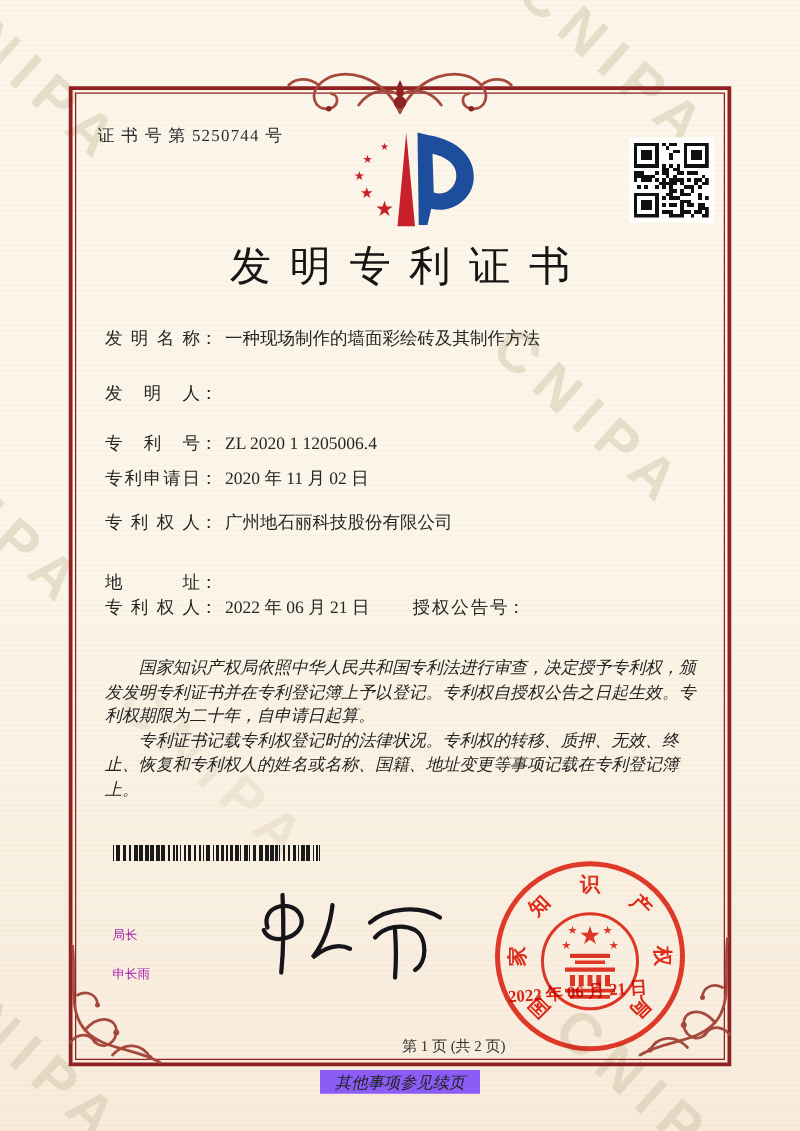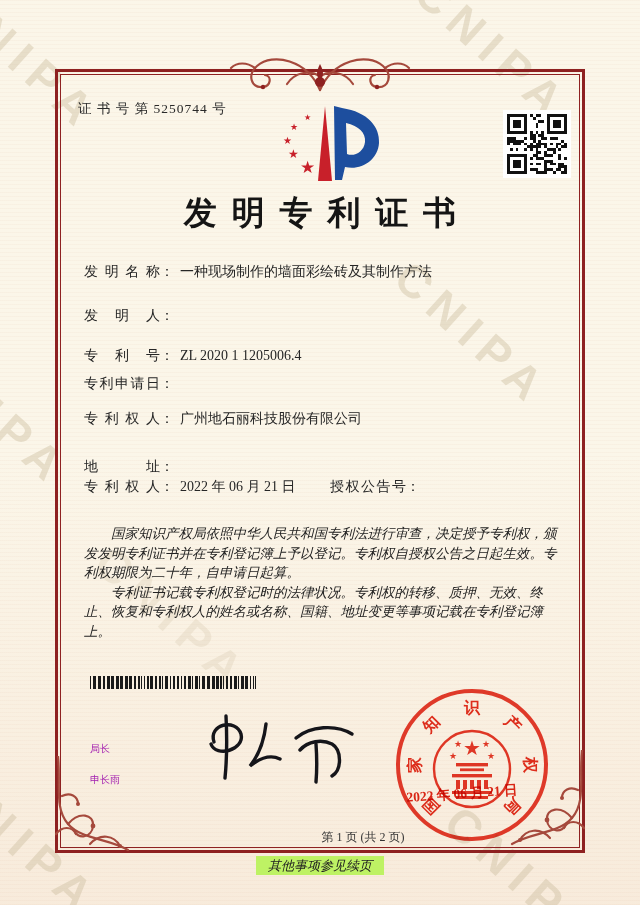--- a/index.html
+++ b/index.html
@@ -27,21 +27,21 @@
   .frame::after{content:"";position:absolute;inset:2px;border:1px solid #8e2121;}
   .crest{position:absolute;left:225px;top:46px;width:190px;height:54px;z-index:2;}
   .corner-fl{position:absolute;width:88px;height:100px;z-index:2;}
   .fl-bl{left:48px;top:756px;}
   .fl-br{left:504px;top:750px;transform:scaleX(-1);}
   .cert-no{position:absolute;left:78px;top:100px;z-index:2;font-size:13.5px;letter-spacing:1px;color:#2a2a2a;}
   .logo{position:absolute;left:262px;top:103px;width:132px;height:85px;z-index:2;}
   .qr-patch{position:absolute;left:503px;top:110px;width:68px;height:68px;background:#fff;z-index:2;display:flex;align-items:center;justify-content:center;}
   .title{
     position:absolute;left:55px;top:191px;width:530px;z-index:2;text-align:center;
-    font-size:33px;font-weight:700;color:#151515;letter-spacing:0.45em;text-indent:0.45em;
+    font-size:33px;font-weight:400;color:#151515;letter-spacing:0.45em;text-indent:0.45em;
   }
   .fields{position:absolute;left:84px;top:262px;width:478px;z-index:2;font-size:14px;line-height:20px;color:#262626;}
   .row{display:flex;}
   .mb1{margin-bottom:24px;} .mb2{margin-bottom:20px;} .mb3{margin-bottom:8px;}
   .mb4{margin-bottom:15px;} .mb5{margin-bottom:28px;} .mb6{margin-bottom:0;}
   .lab{flex:none;width:76px;text-align:justify;text-align-last:justify;}
   .colon{flex:none;}
   .val{flex:1;margin-left:6px;}
   .pair1{display:flex;width:246px;flex:none;}
   .pair2{display:flex;flex:1;}
@@ -61,21 +61,21 @@
     font-family:"Liberation Serif","DejaVu Serif",serif;
   }
   .emblem{position:absolute;left:50%;top:28px;transform:translateX(-50%);}
   .seal-date{
     position:absolute;left:394px;top:785px;width:136px;z-index:4;text-align:center;
     font-size:13.5px;font-weight:700;color:#e02817;transform:rotate(-4deg);
     white-space:nowrap;mix-blend-mode:multiply;
   }
   .page-no{position:absolute;left:55px;top:829px;width:616px;z-index:2;text-align:center;font-size:12px;color:#333;}
   .note{position:absolute;left:0;top:857px;width:640px;z-index:2;text-align:center;font-size:13px;font-style:italic;color:#222;}
-  .note span{background:#bef264;padding:2px 12px;}
+  .note span{background:#8b5cf6;padding:2px 12px;}
 </style>
 </head>
 <body>
 
 <div class="wm" style="left:-30px;top:-25px">CNIPA</div>
 <div class="wm" style="left:440px;top:-35px">CNIPA</div>
 <div class="wm" style="left:420px;top:250px">CNIPA</div>
 <div class="wm" style="left:-60px;top:330px">CNIPA</div>
 <div class="wm" style="left:120px;top:535px;opacity:.55">CNIPA</div>
 <div class="wm" style="left:-30px;top:760px">CNIPA</div>
@@ -281,20 +281,21 @@
       <span class="colon">：</span>
   </div>
   <div class="row mb3">
     <span class="lab">专利号</span>
       <span class="colon">：</span>
     <span class="val">ZL 2020 1 1205006.4</span>
   </div>
   <div class="row mb4">
     <span class="lab">专利申请日</span>
       <span class="colon">：</span>
+    <span class="val">2020 年 11 月 02 日</span>
   </div>
   <div class="row mb5">
     <span class="lab">专利权人</span>
       <span class="colon">：</span>
     <span class="val">广州地石丽科技股份有限公司</span>
   </div>
   <div class="row mb6">
     <span class="lab">地址</span>
       <span class="colon">：</span>
   </div>

